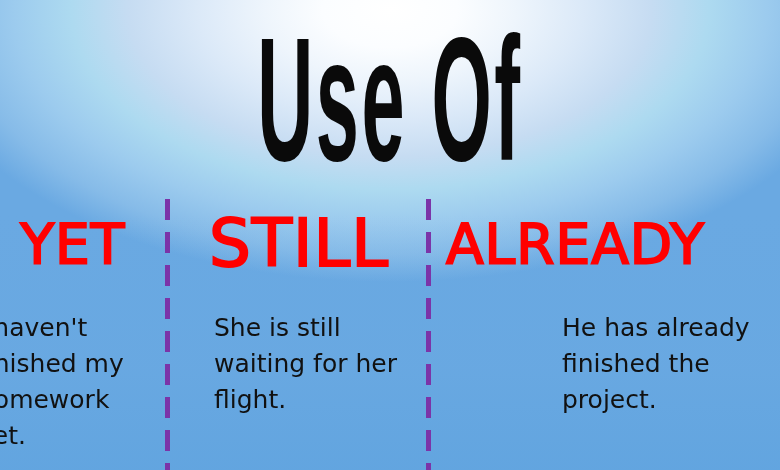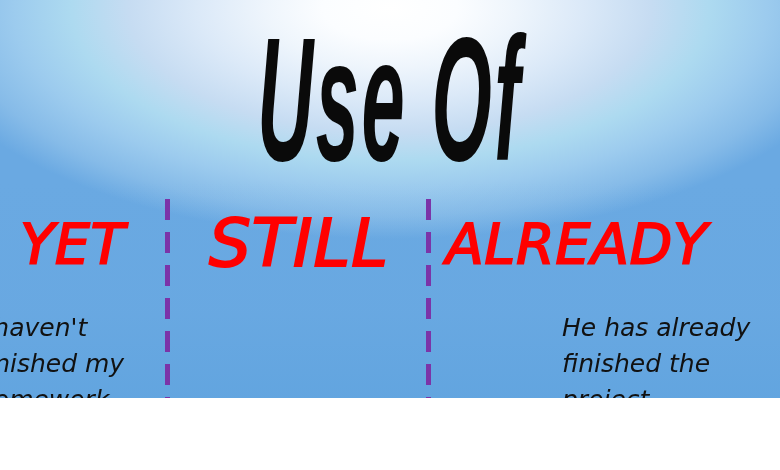--- a/index.html
+++ b/index.html
@@ -3,37 +3,36 @@
 <meta charset="utf-8">
 <style>
   html, body {
     margin: 0;
     padding: 0;
     background: #ffffff;
   }
   #slide {
     position: relative;
     width: 780px;
-    height: 398px;
+    height: 470px;
     overflow: hidden;
     font-family: "Liberation Sans", sans-serif;
     
     background:
       radial-gradient(ellipse 62% 58% at 50% 2%,
         #ffffff 0%,
         #fbfdff 14%,
         #eef5fc 26%,
         #dbe9f8 40%,
         #c6dcf2 54%,
         #addaf0 66%,
         #9ccbee 78%,
         #86bbe8 90%,
         #6aa9e2 100%),
       linear-gradient(160deg, #8fb8e4 0%, #a8cdec 30%, #8cc0e8 70%, #64a5de 100%);
-    font-style: italic;
   }
   #slide::after {
     content: "";
     position: absolute;
     inset: 0;
     pointer-events: none;
     background: linear-gradient(to bottom,
       rgba(255,255,255,0.00) 0%,
       rgba(255,255,255,0.00) 45%,
       rgba(90,160,220,0.10) 78%,
@@ -136,20 +135,23 @@
   <div class="column" id="col-yet">
     <div class="col-heading">YET</div>
     <div class="col-body">I haven't
 finished my
 homework
 yet.</div>
   </div>
 
   <div class="column" id="col-still">
     <div class="col-heading">STILL</div>
+    <div class="col-body">She is still
+waiting for her
+flight.</div>
   </div>
 
   <div class="column" id="col-already">
     <div class="col-heading">ALREADY</div>
     <div class="col-body">He has already
 finished the
 project.</div>
   </div>
 
 </div>

